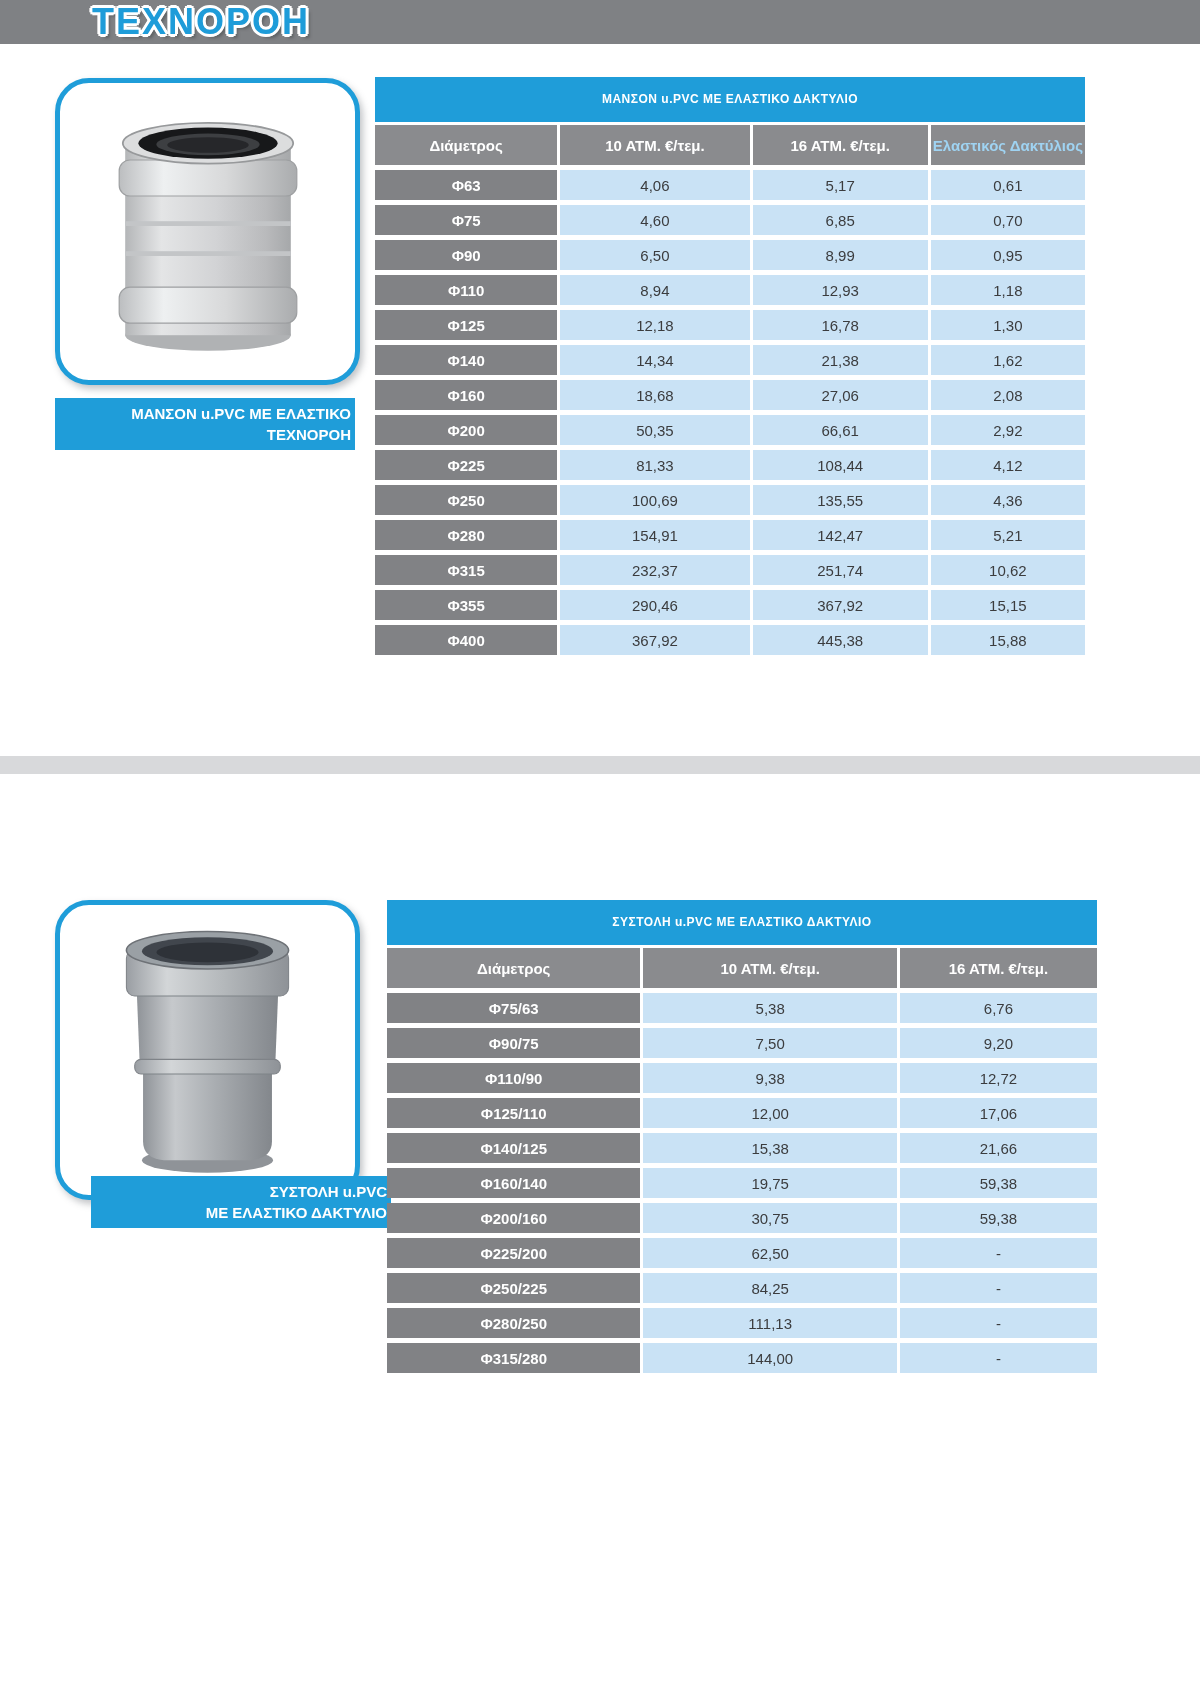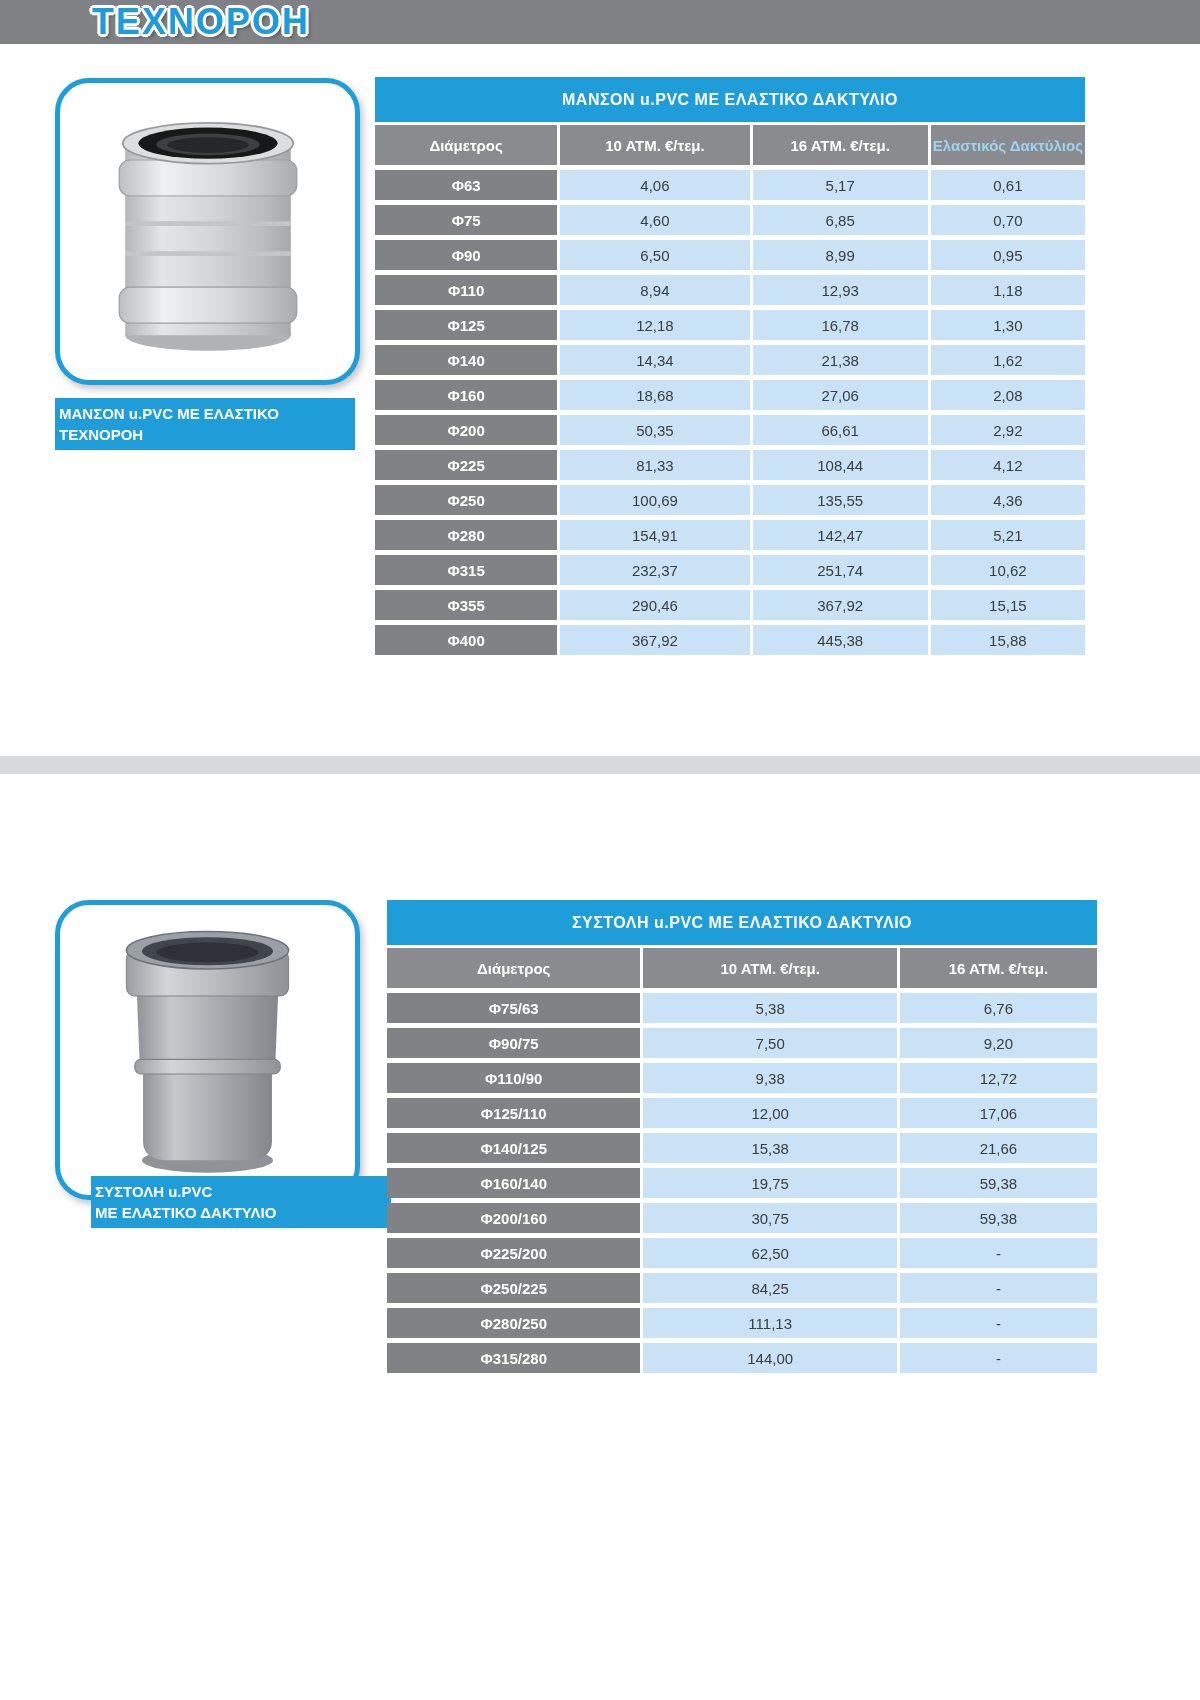--- a/index.html
+++ b/index.html
@@ -24,31 +24,31 @@
     position:absolute;background:#fff;
     border:5px solid #1F9DD9;border-radius:34px;
     box-shadow:3px 4px 7px rgba(120,125,130,.45);
     display:flex;align-items:center;justify-content:center;
   }
   .card-1{left:55px;top:78px;width:295px;height:297px;}
   .card-2{left:55px;top:900px;width:295px;height:290px;}
   .caption{
     position:absolute;left:55px;width:292px;
     background:#1F9DD9;color:#fff;font-weight:bold;font-size:15px;
-    text-align:left;line-height:1.4;padding:5px 4px;
+    text-align:right;line-height:1.4;padding:5px 4px;
   }
   .caption-1{top:398px;}
   .caption-2{top:1176px;margin-left:36px;}
   
   .ptable{position:absolute;left:375px;width:710px;}
   .t1{top:77px;}
   .t2{top:900px;margin-left:12px;}
   .ttitle{
     height:45px;background:#1F9DD9;color:#fff;
-    font-size:16px;font-weight:bold;text-align:center;line-height:45px;
+    font-size:12px;font-weight:bold;text-align:center;line-height:45px;
     margin-bottom:3px;letter-spacing:.5px;
   }
   .thead,.trow{display:flex;gap:3px;}
   .thead{height:40px;margin-bottom:5px;}
   .thead .cell{background:#8A8B8E;color:#fff;font-weight:bold;font-size:15px;white-space:nowrap;}
   .trow{height:30px;margin-bottom:5px;}
   .cell{display:flex;align-items:center;justify-content:center;}
   .cell.label{background:#818285;color:#fff;font-weight:bold;font-size:15px;}
   .cell.val{background:#C9E2F5;color:#3B3C3E;font-size:15px;}
   

